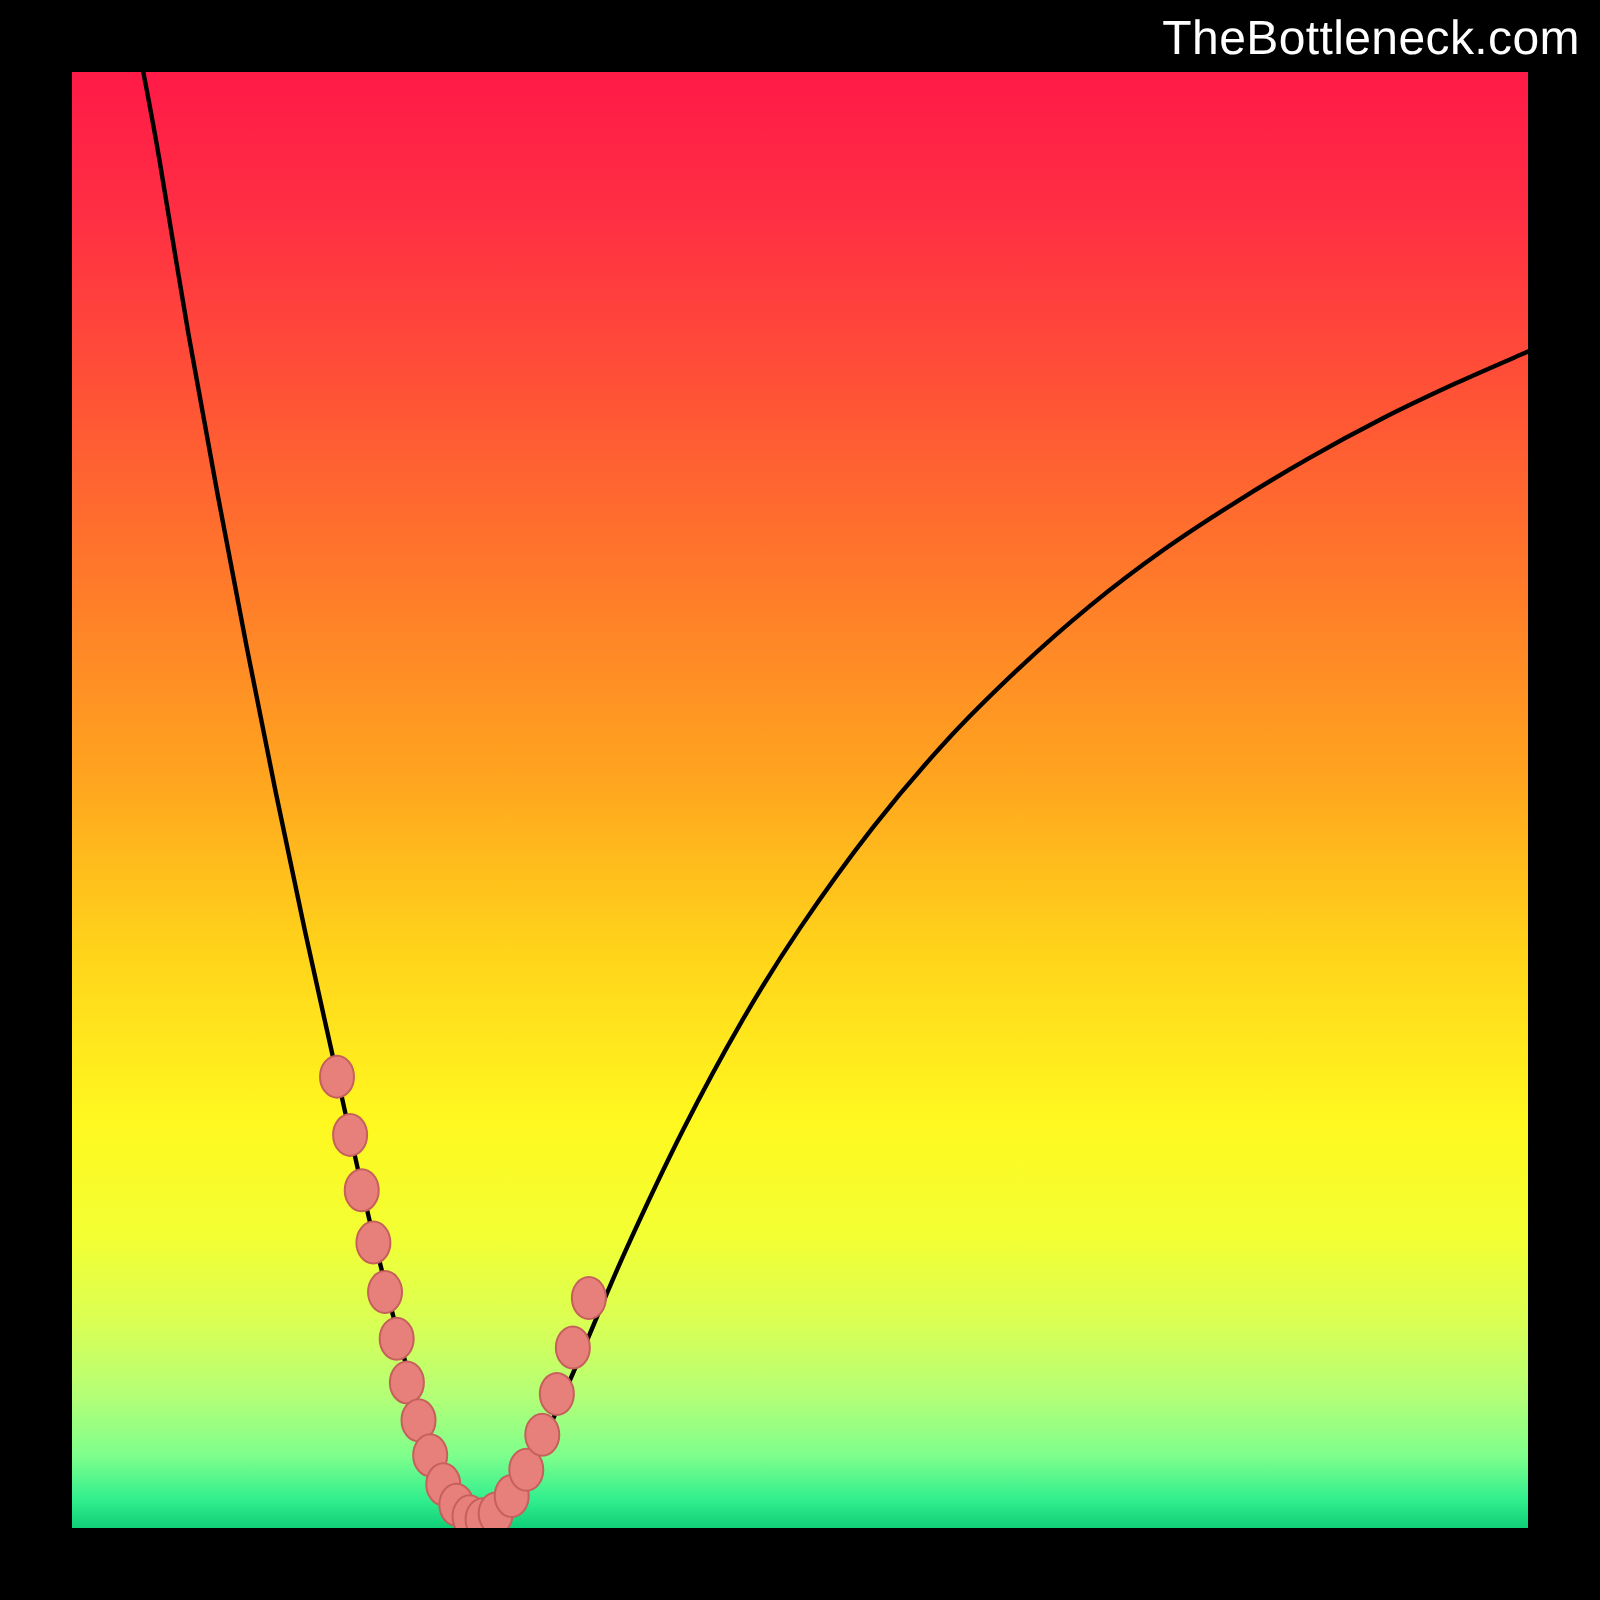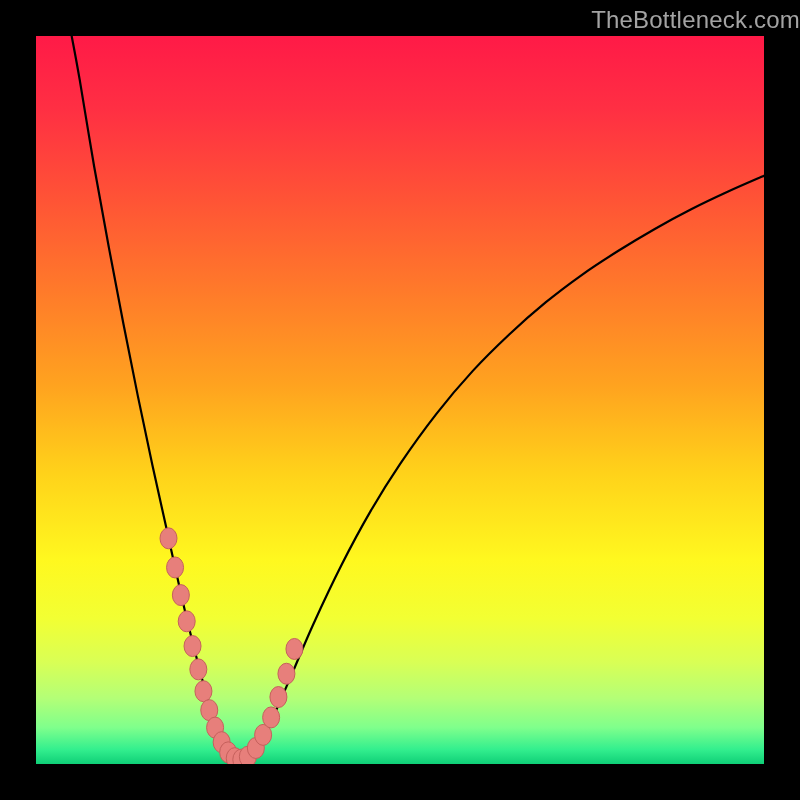--- a/index.html
+++ b/index.html
@@ -30,22 +30,22 @@
     position: absolute;
     inset: 0;
   }
   .curve-layer {
     position: absolute;
     inset: 0;
   }
   .watermark {
     position: absolute;
     top: 6px;
-    right: 0;
-    color: #a3a3a3;
+    right: 10px;
+    color: #ffffff;
     font-size: 24px;
     font-weight: 500;
     letter-spacing: 0.2px;
     user-select: none;
   }
 </style>
 </head>
 <body>
 
 <div class="frame">

